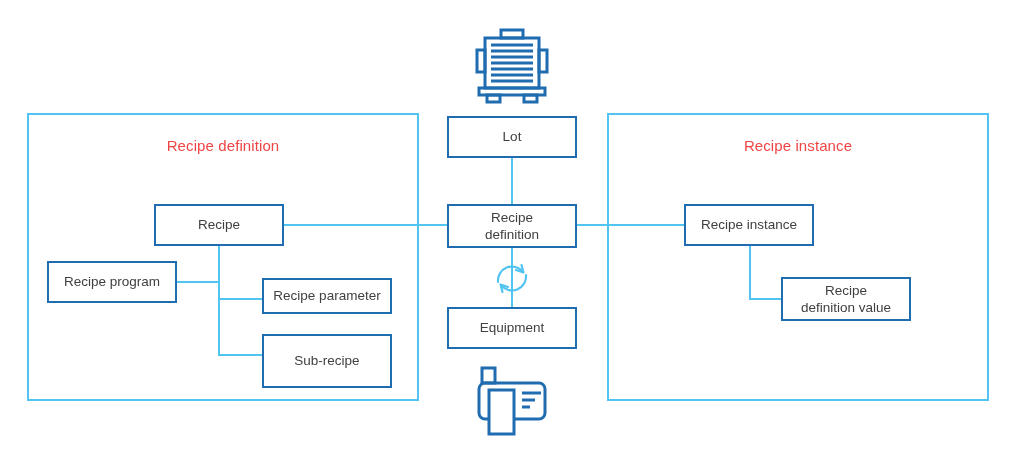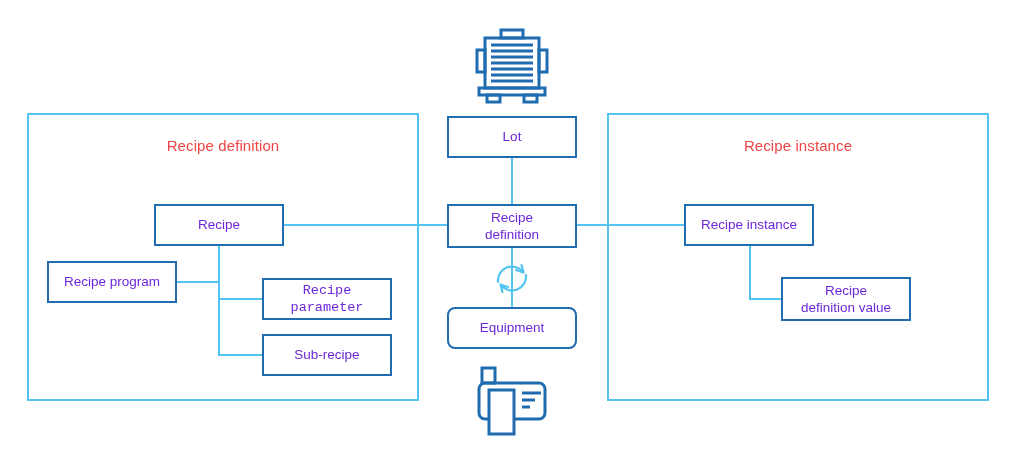--- a/index.html
+++ b/index.html
@@ -39,21 +39,21 @@
   
   .node {
     position: absolute;
     box-sizing: border-box;
     border: 2.5px solid #1f6cb0;
     background: #ffffff;
     display: flex;
     align-items: center;
     justify-content: center;
     text-align: center;
-    color: #6d28d9;
+    color: #404040;
     font-size: 13.5px;
     line-height: 1.28;
     z-index: 5;
   }
   .node span { display: block; padding: 0 6px; }
 
   
   .conn {
     position: absolute;
     background: #52c4f2;
@@ -103,38 +103,38 @@
   <div class="conn h" style="left:749px; top:298px; width:32px;"></div>
 
   <div class="node" style="left:154px; top:204px; width:130px; height:42px;">
     <span>Recipe</span>
   </div>
 
   <div class="node" style="left:47px; top:261px; width:130px; height:42px;">
     <span>Recipe program</span>
   </div>
 
-  <div class="node" style="left:262px; top:278px; width:130px; height:42px;font-family:Liberation Mono, monospace;">
+  <div class="node" style="left:262px; top:278px; width:130px; height:36px;">
     <span>Recipe parameter</span>
   </div>
 
-  <div class="node" style="left:262px; top:334px; width:130px; height:42px;">
+  <div class="node" style="left:262px; top:334px; width:130px; height:54px;">
     <span>Sub-recipe</span>
   </div>
 
   <div class="node" style="left:447px; top:116px; width:130px; height:42px;">
     <span>Lot</span>
   </div>
 
   <div class="node" style="left:447px; top:204px; width:130px; height:44px; flex-direction:column;">
     <span>Recipe</span>
     <span>definition</span>
   </div>
 
-  <div class="node" style="left:447px; top:307px; width:130px; height:42px;border-radius:8px;">
+  <div class="node" style="left:447px; top:307px; width:130px; height:42px;">
     <span>Equipment</span>
   </div>
 
   <div class="node" style="left:684px; top:204px; width:130px; height:42px;">
     <span>Recipe instance</span>
   </div>
 
   <div class="node" style="left:781px; top:277px; width:130px; height:44px; flex-direction:column;">
     <span>Recipe</span>
     <span>definition value</span>

